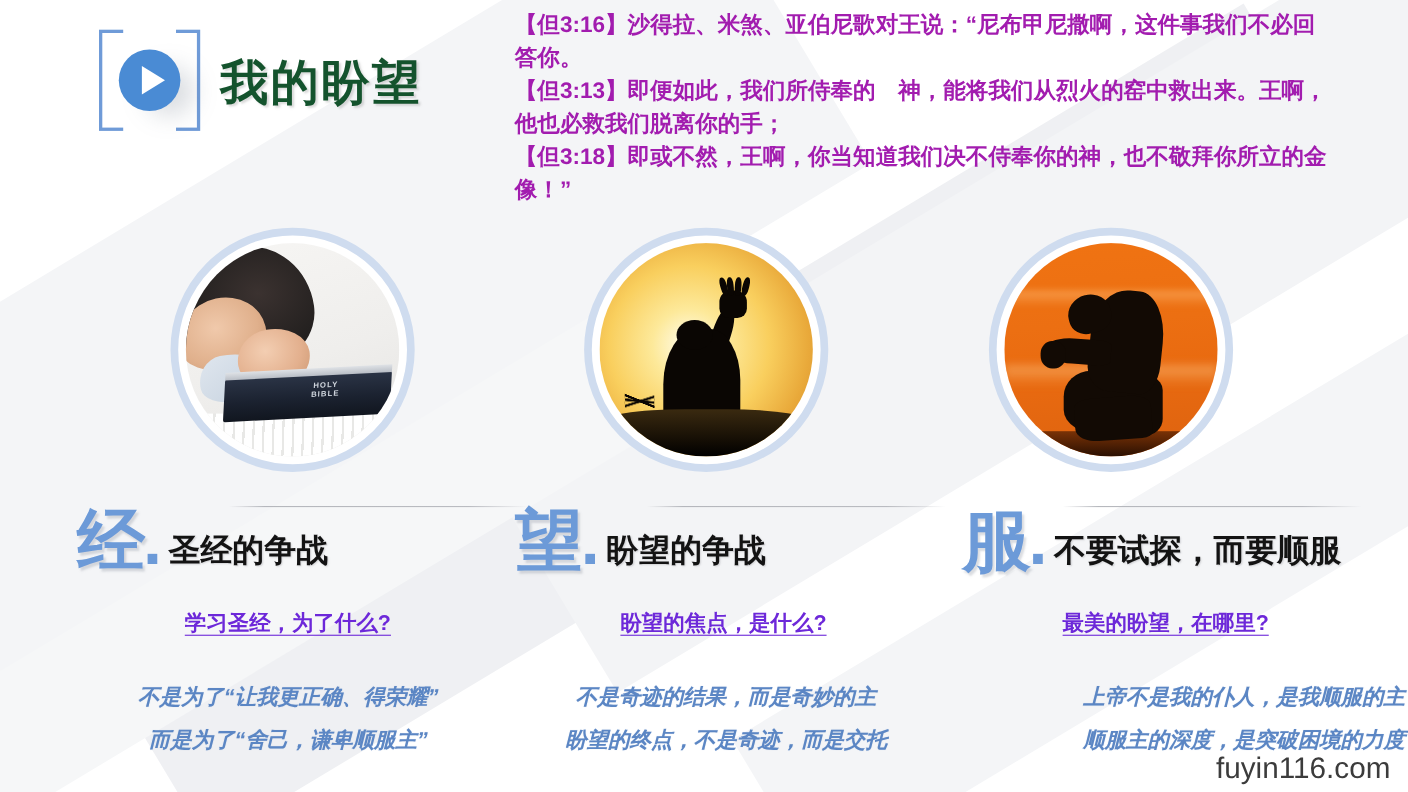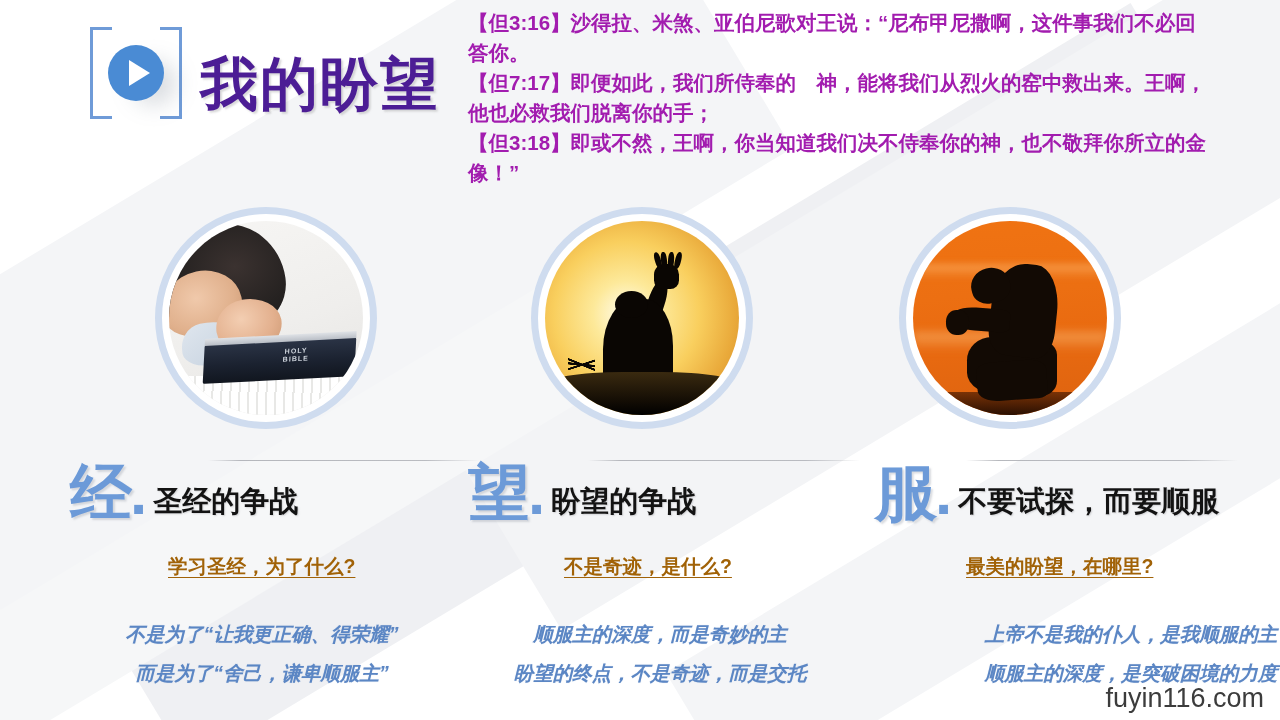--- a/index.html
+++ b/index.html
@@ -90,23 +90,23 @@
     margin-left: 6px;
     border-top: 13px solid transparent;
     border-bottom: 13px solid transparent;
     border-left: 21px solid #ffffff;
   }
 
   .deck-title {
     position: absolute;
     left: 200px;
     top: 46px;
-    font-size: 58px;
-    font-weight: bold;
-    color: #4c1d95;
+    font-size: 44px;
+    font-weight: bold;
+    color: #14532d;
     letter-spacing: 2px;
     white-space: nowrap;
     text-shadow: 2px 2px 2px rgba(150,150,150,0.35);
   }
 
   
   .scripture {
     position: absolute;
     left: 468px;
     top: 8px;
@@ -427,21 +427,21 @@
     position: relative;
     top: -3px;
     text-shadow: 1px 1px 1.5px rgba(150,150,155,0.35);
   }
 
   
   .col-q {
     position: absolute;
     font-size: 19.5px;
     font-weight: bold;
-    color: #a16207;
+    color: #6d28d9;
     text-decoration: underline;
     text-underline-offset: 4px;
     white-space: nowrap;
   }
   #q-1 { left: 168px; top: 553px; }
   #q-2 { left: 564px; top: 553px; }
   #q-3 { left: 966px; top: 553px; }
 
   .col-lines {
     position: absolute;
@@ -488,21 +488,21 @@
     <div class="logo-notch-bottom"></div>
     <div class="logo-circle">
       <div class="tri"></div>
     </div>
   </div>
 
   <div class="deck-title">我的盼望</div>
 
   <div class="scripture">
     <p>【但3:16】沙得拉、米煞、亚伯尼歌对王说：“尼布甲尼撒啊，这件事我们不必回答你。</p>
-    <p>【但7:17】即便如此，我们所侍奉的　神，能将我们从烈火的窑中救出来。王啊，他也必救我们脱离你的手；</p>
+    <p>【但3:13】即便如此，我们所侍奉的　神，能将我们从烈火的窑中救出来。王啊，他也必救我们脱离你的手；</p>
     <p>【但3:18】即或不然，王啊，你当知道我们决不侍奉你的神，也不敬拜你所立的金像！”</p>
   </div>
 
   <div class="photo-ring" id="photo-1">
     <div class="inner">
       <div class="scene-bible">
         <div class="sb-table"></div>
         <div class="sb-hair"></div>
         <div class="sb-face"></div>
         <div class="sb-hand2"></div>
@@ -561,29 +561,29 @@
     <span class="col-dot">.</span>
     <span class="col-sub">盼望的争战</span>
   </div>
   <div class="col-head" id="head-3">
     <span class="col-glyph">服</span>
     <span class="col-dot">.</span>
     <span class="col-sub">不要试探，而要顺服</span>
   </div>
 
   <div class="col-q" id="q-1">学习圣经，为了什么?</div>
-  <div class="col-q" id="q-2">不是奇迹，是什么?</div>
+  <div class="col-q" id="q-2">盼望的焦点，是什么?</div>
   <div class="col-q" id="q-3">最美的盼望，在哪里?</div>
 
   <div class="col-lines" id="lines-1">
     <div>不是为了“让我更正确、得荣耀”</div>
     <div>而是为了“舍己，谦卑顺服主”</div>
   </div>
   <div class="col-lines" id="lines-2">
-    <div>顺服主的深度，而是奇妙的主</div>
+    <div>不是奇迹的结果，而是奇妙的主</div>
     <div>盼望的终点，不是奇迹，而是交托</div>
   </div>
   <div class="col-lines" id="lines-3">
     <div>上帝不是我的仆人，是我顺服的主</div>
     <div>顺服主的深度，是突破困境的力度</div>
   </div>
 
   <div class="watermark">fuyin116.com</div>
 
 </div>

